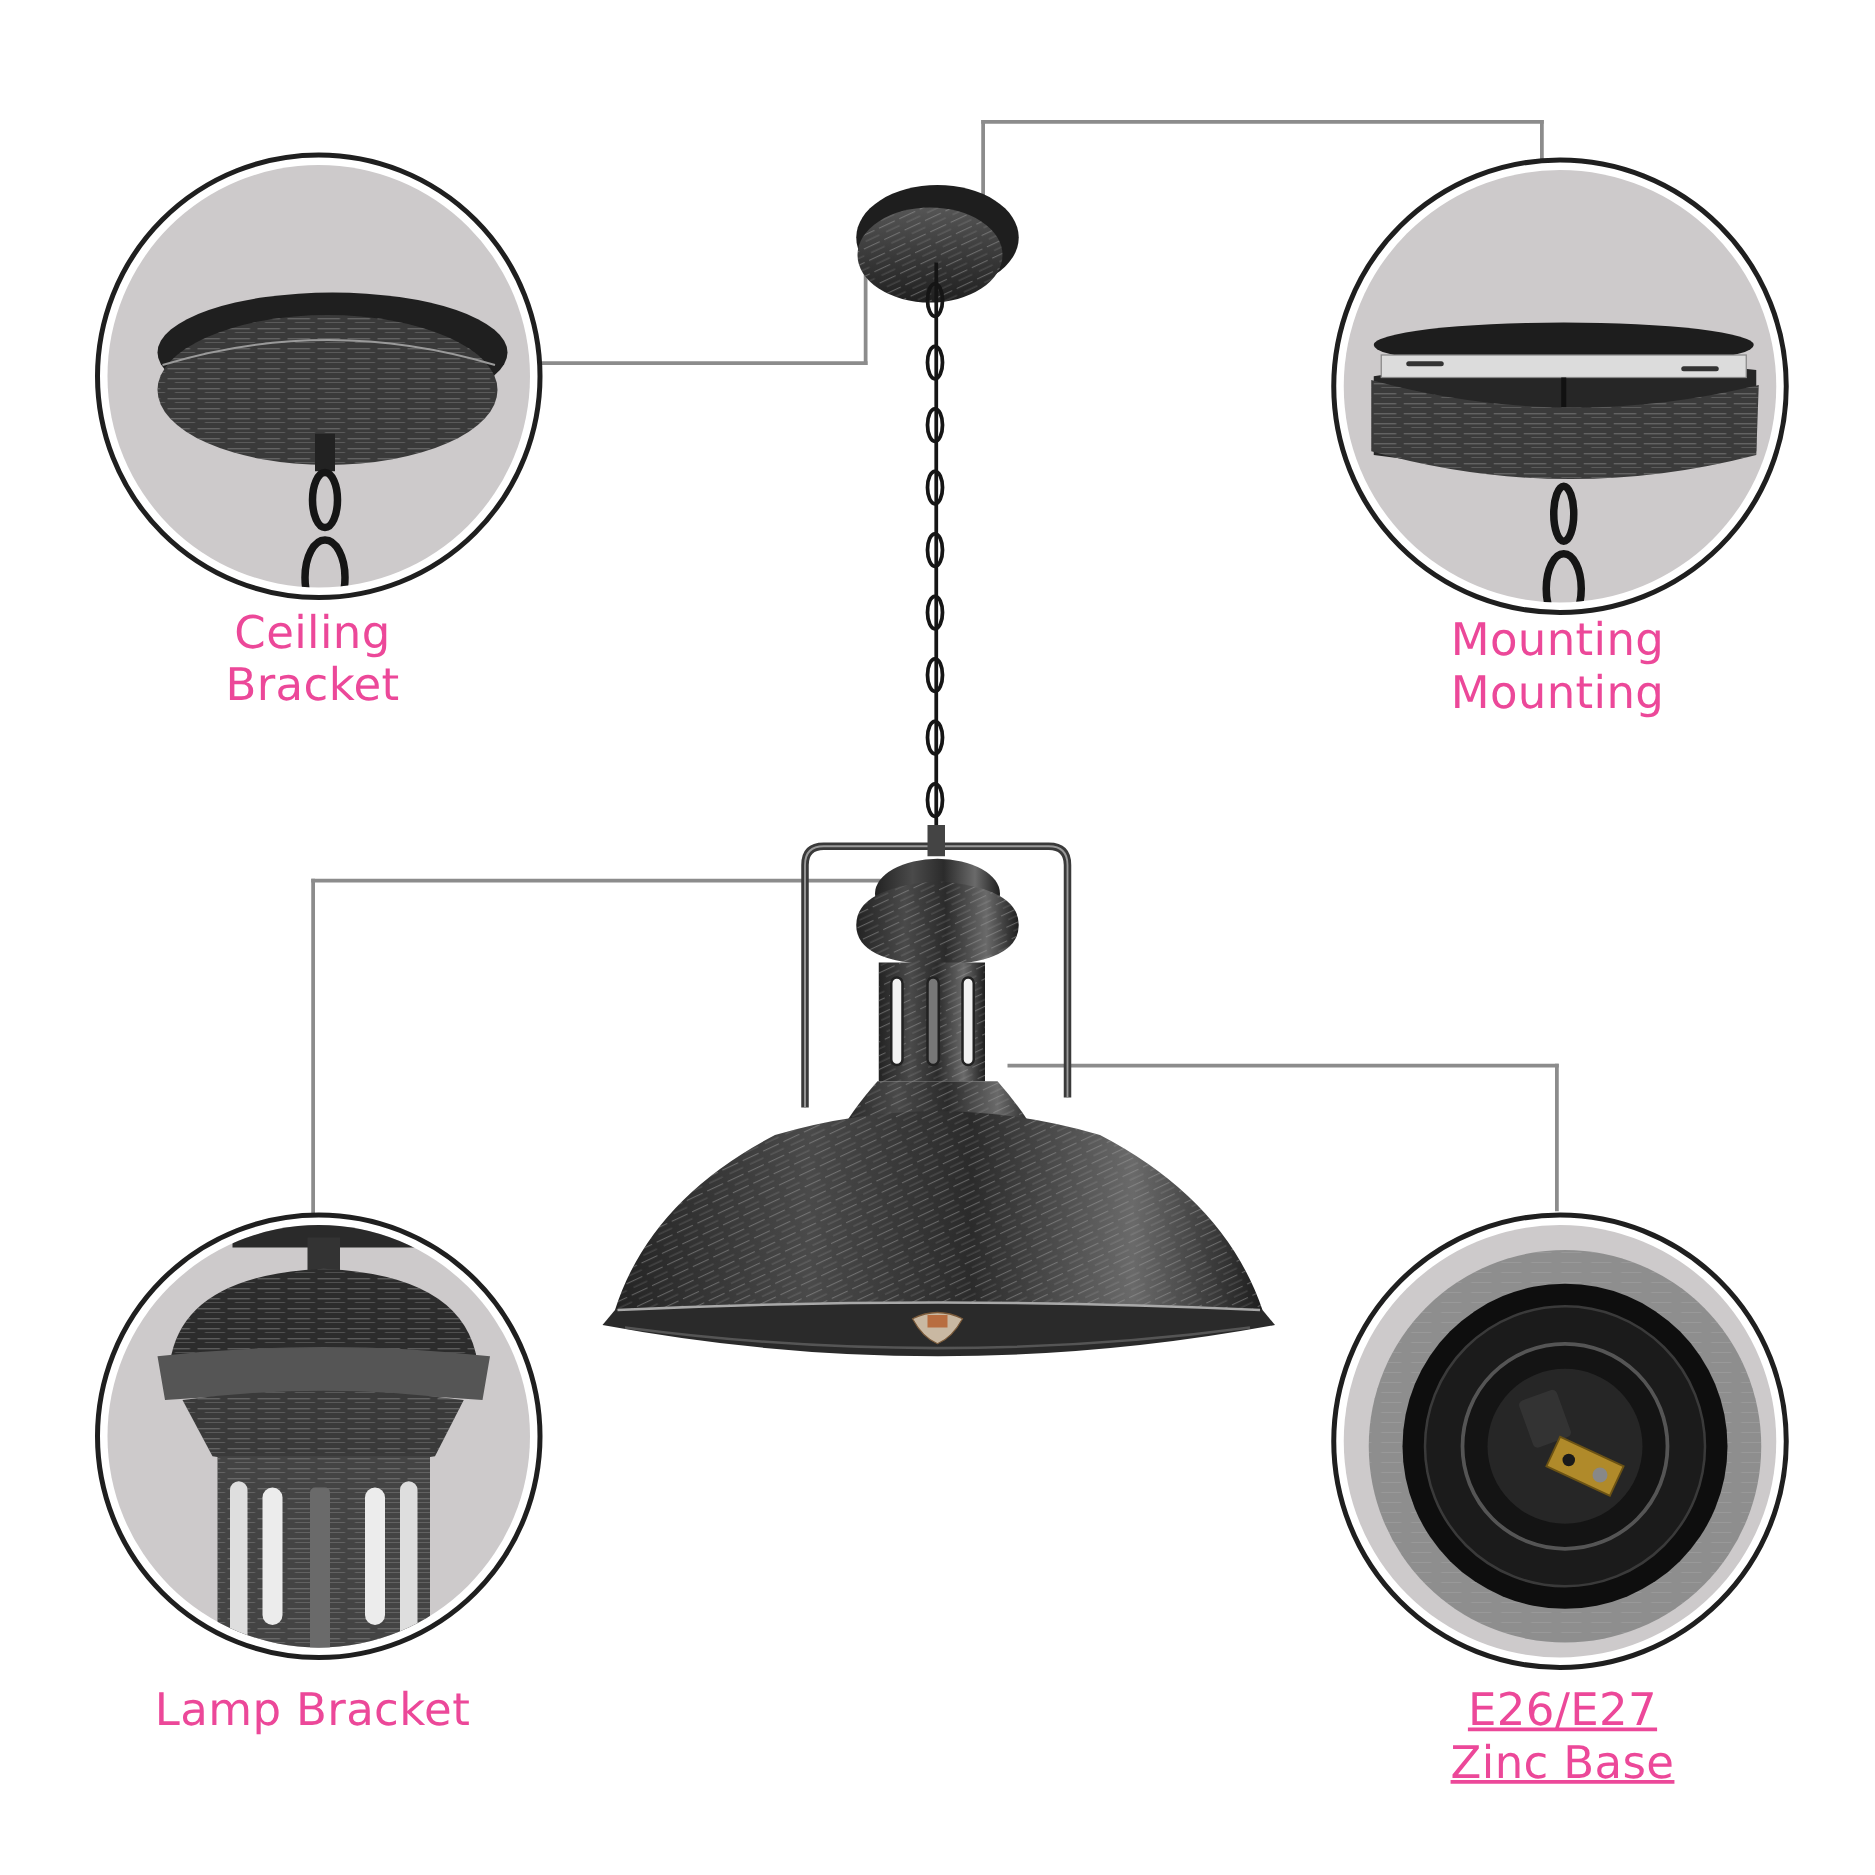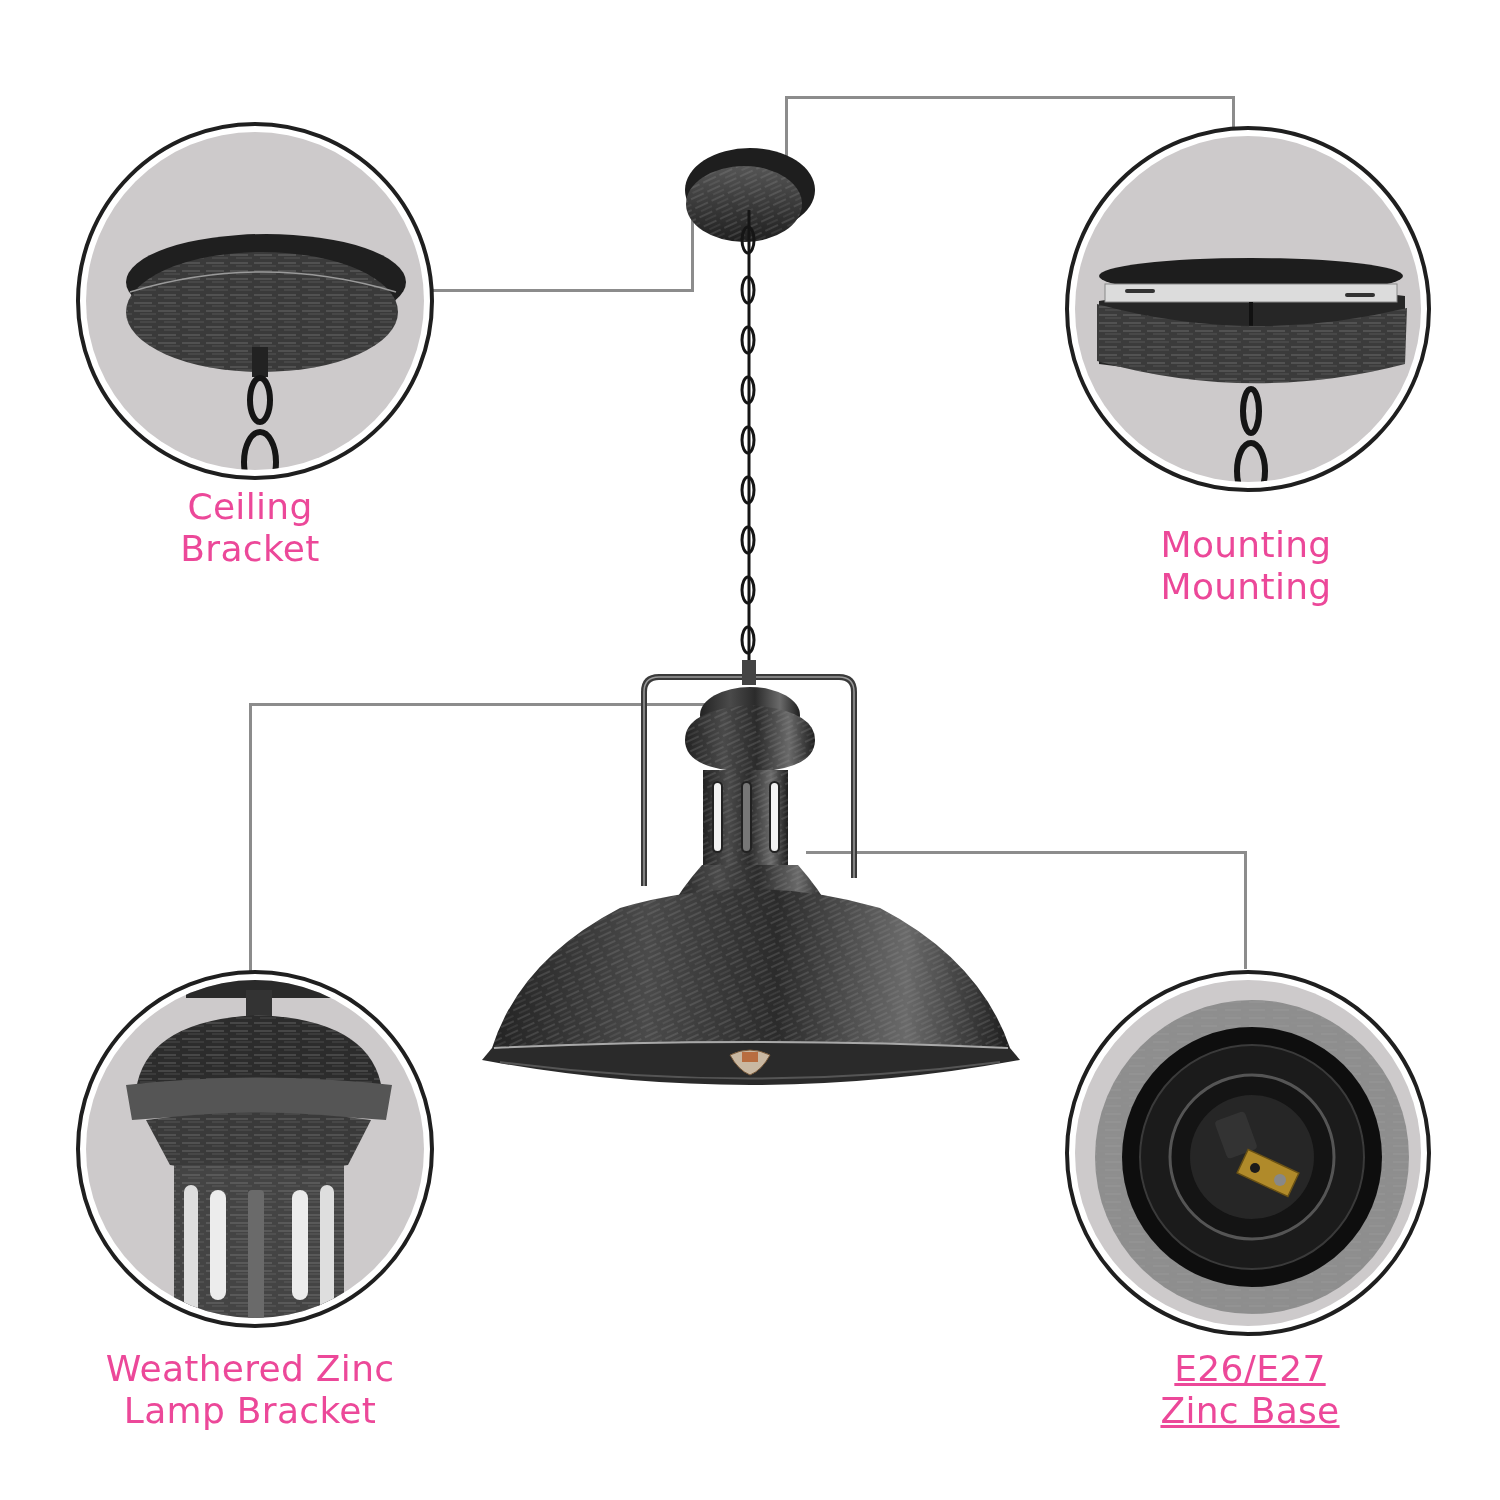--- a/index.html
+++ b/index.html
@@ -137,21 +137,21 @@
         <circle cx="176" cy="202" r="8" fill="#bdbdbd"></circle>
         <path d="M22 168 L22 225 Q176 268 330 228 L332 172 Q176 210 22 168 Z" fill="#3b3b3b"></path>
         <path d="M22 168 L22 225 Q176 268 330 228 L332 172 Q176 210 22 168 Z" fill="url(#brush2)"></path>
         <g stroke="#151515" stroke-width="6" fill="none">
           <ellipse cx="176" cy="275" rx="8" ry="22"></ellipse>
           <ellipse cx="176" cy="335" rx="14" ry="28"></ellipse>
         </g>
       </svg>
     </div>
   </div>
-  <div class="label" style="left:1130px; top:492px; width:232px;margin-top:32px;">
+  <div class="label" style="left:1130px; top:492px; width:232px;">
     <span>Mounting</span>
     <span>Mounting</span>
   </div>
 
   <div class="callout" style="left:76px; top:970px; width:358px; height:358px;">
     <div class="inner">
       <svg width="346" height="346" viewBox="0 0 346 346" style="left:0; top:0;">
         <rect x="100" y="0" width="150" height="18" fill="#2a2a2a"></rect>
         <rect x="160" y="10" width="26" height="30" fill="#333"></rect>
         <path d="M50 110 Q60 40 173 35 Q286 40 296 110 Z" fill="#2c2c2c"></path>
@@ -163,21 +163,20 @@
         <rect x="88" y="185" width="170" height="161" fill="url(#brush2)"></rect>
         <rect x="98" y="205" width="14" height="141" rx="7" fill="#dedede"></rect>
         <rect x="124" y="210" width="16" height="110" rx="8" fill="#ececec"></rect>
         <rect x="162" y="210" width="16" height="136" rx="4" fill="#6a6a6a"></rect>
         <rect x="206" y="210" width="16" height="110" rx="8" fill="#ececec"></rect>
         <rect x="234" y="205" width="14" height="141" rx="7" fill="#dedede"></rect>
       </svg>
     </div>
   </div>
   <div class="label" style="left:85px; top:1348px; width:330px;">
-    <span>Weathered Zinc</span>
     <span>Lamp Bracket</span>
   </div>
 
   <div class="callout" style="left:1065px; top:970px; width:366px; height:366px;">
     <div class="inner">
       <svg width="354" height="354" viewBox="0 0 354 354" style="left:0; top:0;">
         <rect x="20" y="20" width="314" height="314" rx="157" fill="#8e8e8e"></rect>
         <rect x="20" y="20" width="314" height="314" rx="157" fill="url(#brush2)"></rect>
         <circle cx="177" cy="177" r="130" fill="#0e0e0e"></circle>
         <circle cx="177" cy="177" r="112" fill="#1b1b1b" stroke="#3a3a3a" stroke-width="2"></circle>

